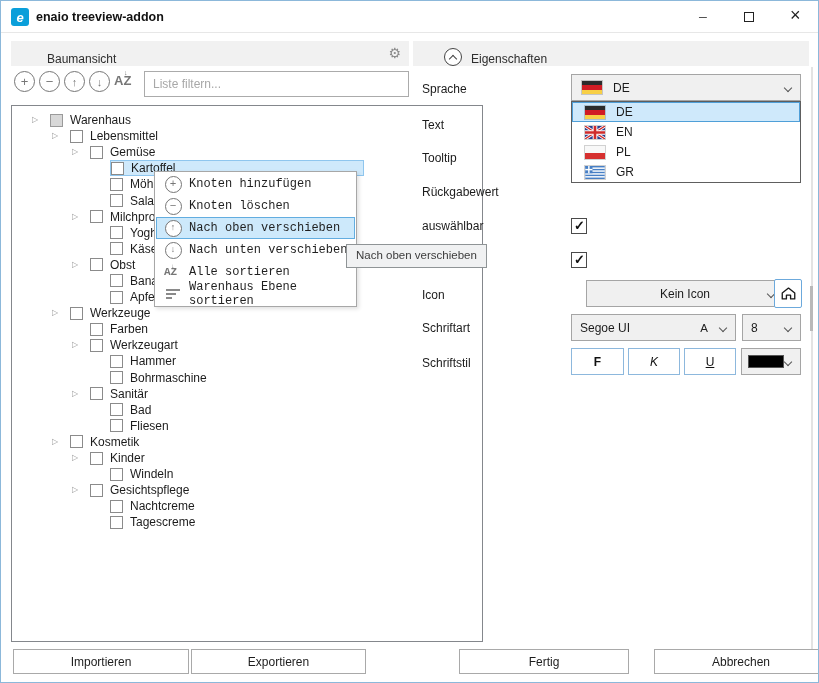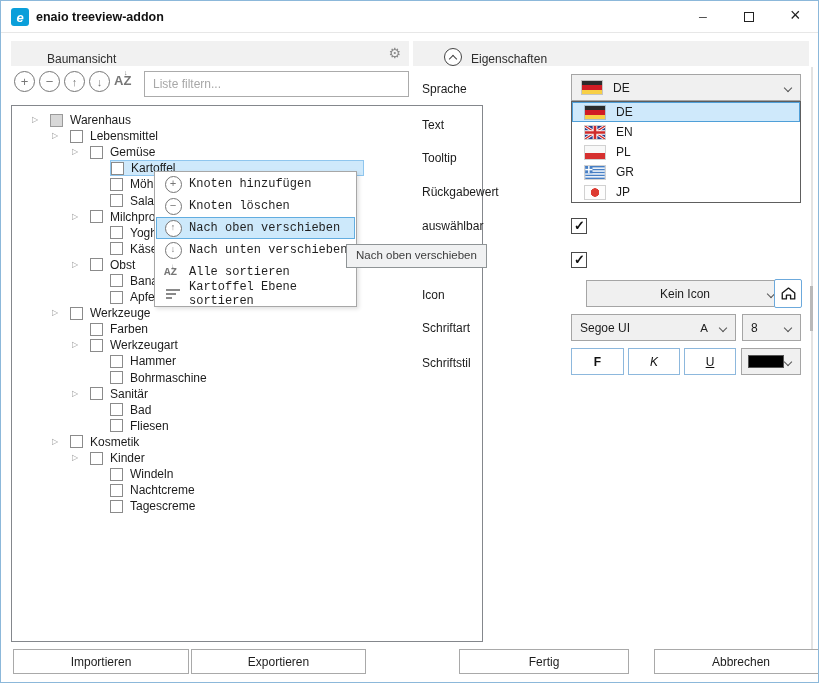--- a/index.html
+++ b/index.html
@@ -300,20 +300,26 @@
         <span class="cb"></span>
         <span class="tlabel">Kinder</span>
       </div>
     <div class="trow">
         <span class="sp" style="width:80px"></span>
         <span class="exp none"></span>
         <span class="cb"></span>
         <span class="tlabel">Windeln</span>
       </div>
     <div class="trow">
+        <span class="sp" style="width:60px"></span>
+        <span class="exp"></span>
+        <span class="cb"></span>
+        <span class="tlabel">Gesichtspflege</span>
+      </div>
+    <div class="trow">
         <span class="sp" style="width:80px"></span>
         <span class="exp none"></span>
         <span class="cb"></span>
         <span class="tlabel">Nachtcreme</span>
       </div>
     <div class="trow">
         <span class="sp" style="width:80px"></span>
         <span class="exp none"></span>
         <span class="cb"></span>
         <span class="tlabel">Tagescreme</span>
@@ -352,21 +358,21 @@
       <span class="clabel">Alle sortieren</span>
     </div>
     <div class="citem">
       <span class="ico">
           <span class="sortlines">
             <i></i>
             <i></i>
             <i></i>
           </span>
         </span>
-      <span class="clabel">Kartoffel Ebene sortieren</span>
+      <span class="clabel">Warenhaus Ebene sortieren</span>
     </div>
   </div>
 
   <div class="tooltip">Nach oben verschieben</div>
 
   <div class="rlabel" style="top:81px">Sprache</div>
   <div class="rlabel" style="top:117px">Text</div>
   <div class="rlabel" style="top:150px">Tooltip</div>
   <div class="rlabel" style="top:184px">Rückgabewert</div>
   <div class="rlabel" style="top:218px">auswählbar</div>
@@ -409,24 +415,20 @@
             <rect y="6" width="27" height="2" fill="#fff"></rect>
             <rect y="10" width="27" height="2" fill="#fff"></rect>
             <rect y="14" width="27" height="2" fill="#fff"></rect>
             <rect width="10" height="10" fill="#477fc5"></rect>
             <rect x="4" width="2" height="10" fill="#fff"></rect>
             <rect y="4" width="10" height="2" fill="#fff"></rect>
           </svg>
         </span>
       <span>GR</span>
     </div>
-    <div class="ditem">
-      <span class="flag flag-jp"></span>
-      <span>JP</span>
-    </div>
   </div>
 
   <span class="cb16 checked" style="left:570px; top:217px"></span>
   <span class="cb16 checked" style="left:570px; top:251px"></span>
 
   <div class="combo icon-combo">
     <span>Kein Icon</span>
     <span class="chev"></span>
   </div>
   <div class="home-btn">

